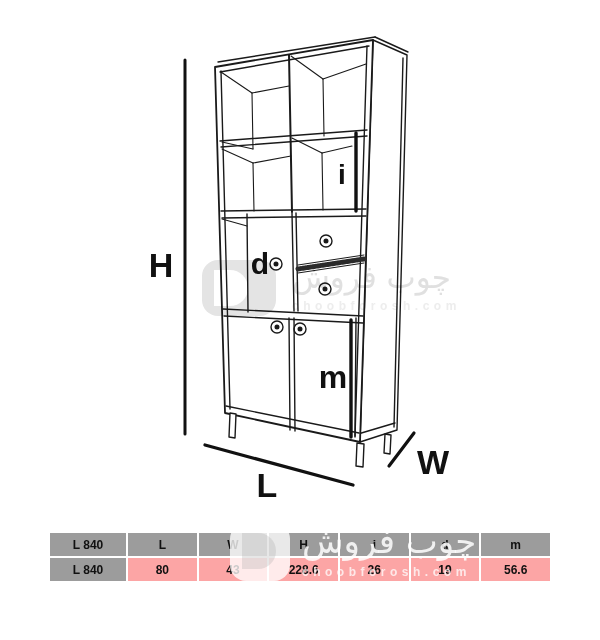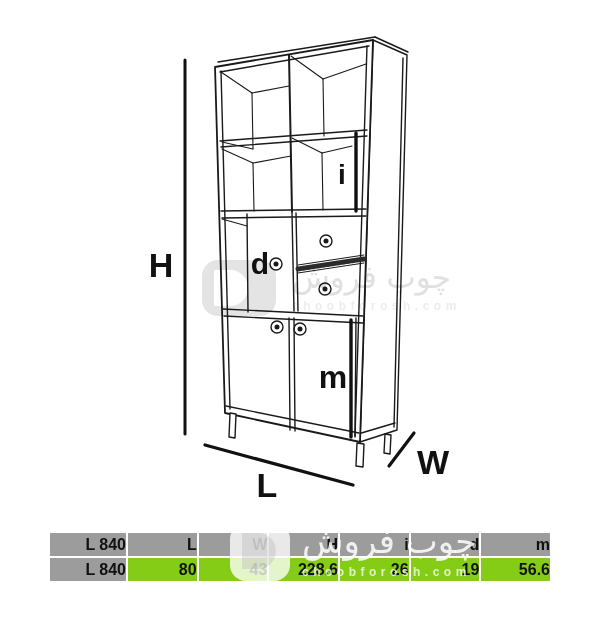--- a/index.html
+++ b/index.html
@@ -11,25 +11,25 @@
   svg text{
     font-family:"Liberation Sans",sans-serif;
     font-weight:bold;fill:#111111;
   }
   
   .spec-table{
     position:absolute;left:48px;top:531px;width:504px;
     border-collapse:separate;border-spacing:2px;table-layout:fixed;
   }
   .spec-table th,.spec-table td{
-    height:23px;text-align:right;vertical-align:middle;
-    font-weight:bold;font-size:16px;color:#111;padding:0;
+    height:23px;text-align:center;vertical-align:middle;
+    font-weight:bold;font-size:12px;color:#111;padding:0;
   }
   .spec-table th{background:#9c9c9c;}
-  .spec-table td{background:#84cc16;}
+  .spec-table td{background:#fca5a5;}
   .spec-table td.model-cell{background:#9c9c9c;}
   
   .wm-center{
     position:absolute;left:202px;top:260px;display:flex;gap:16px;align-items:flex-start;
     mix-blend-mode:multiply;pointer-events:none;
   }
   .wm-logo{width:74px;height:56px;background:#e4e4e4;border-radius:16px;position:relative;}
   .wm-logo .cut{
     position:absolute;left:12px;top:10px;width:34px;height:36px;background:#ffffff;
     border-radius:0 18px 18px 0;

